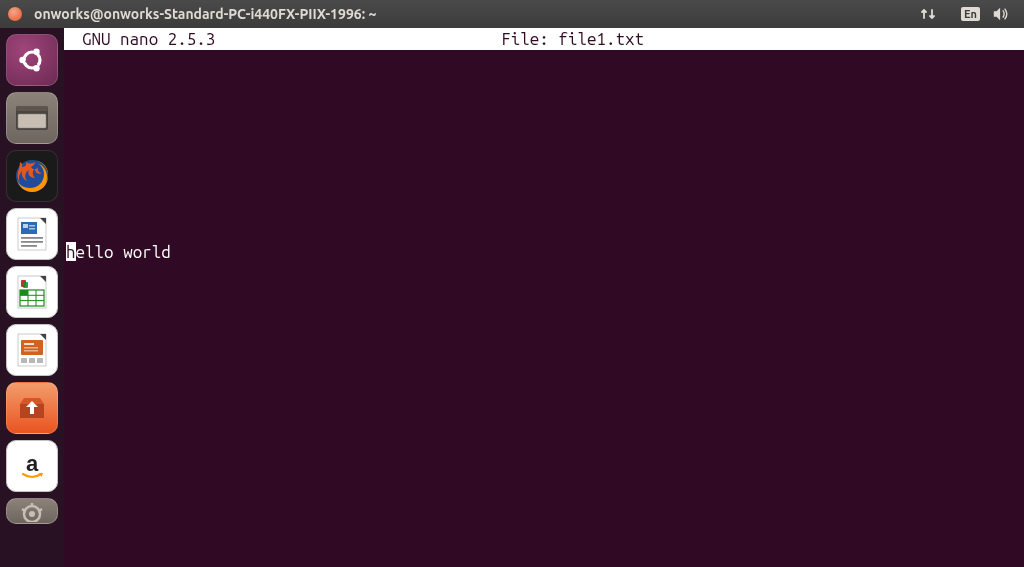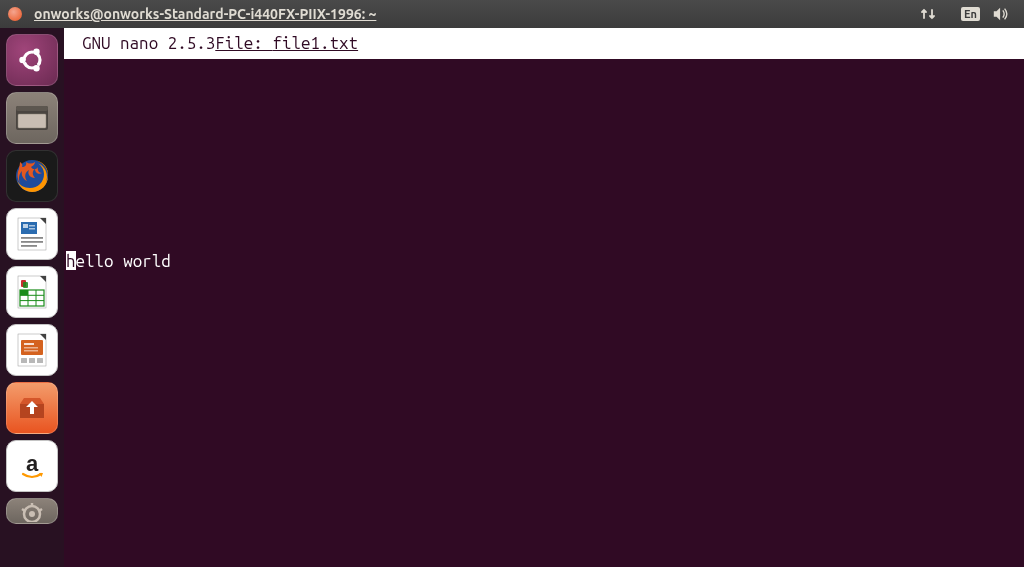--- a/index.html
+++ b/index.html
@@ -19,21 +19,20 @@
       height: 28px;
       background: linear-gradient(to bottom, #4a4a4a, #3c3c3c);
       display: flex;
       align-items: center;
       padding: 0 8px;
       color: #dfdbd2;
       font-family: Ubuntu, sans-serif;
       font-size: 14px;
       font-weight: bold;
       justify-content: space-between;
-      text-decoration: underline;
     }
     .titlebar-left {
       display: flex;
       align-items: center;
       gap: 6px;
     }
     .window-close {
       width: 14px;
       height: 14px;
       border-radius: 50%;
@@ -134,33 +133,32 @@
       color: #ffffff;
       font-family: 'Ubuntu Mono', 'DejaVu Sans Mono', monospace;
       font-size: 17px;
       line-height: 1.35;
     }
     .nano-header {
       background: #ffffff;
       color: #300a24;
       display: flex;
       padding: 0 4px;
-      height: 31px;
+      height: 22px;
       align-items: center;
       font-weight: normal;
     }
     .nano-left {
       flex: 0 0 auto;
       padding-left: 14px;
     }
     .nano-center {
       flex: 1;
-      text-align: left;
+      text-align: center;
       padding-right: 90px;
-      text-decoration: underline;
     }
     .editor-content {
       padding: 2px 0 0 0;
       white-space: pre;
     }
     .editor-line {
       padding: 0 2px;
       margin-top: 37px;
     }
     .cursor-block {

